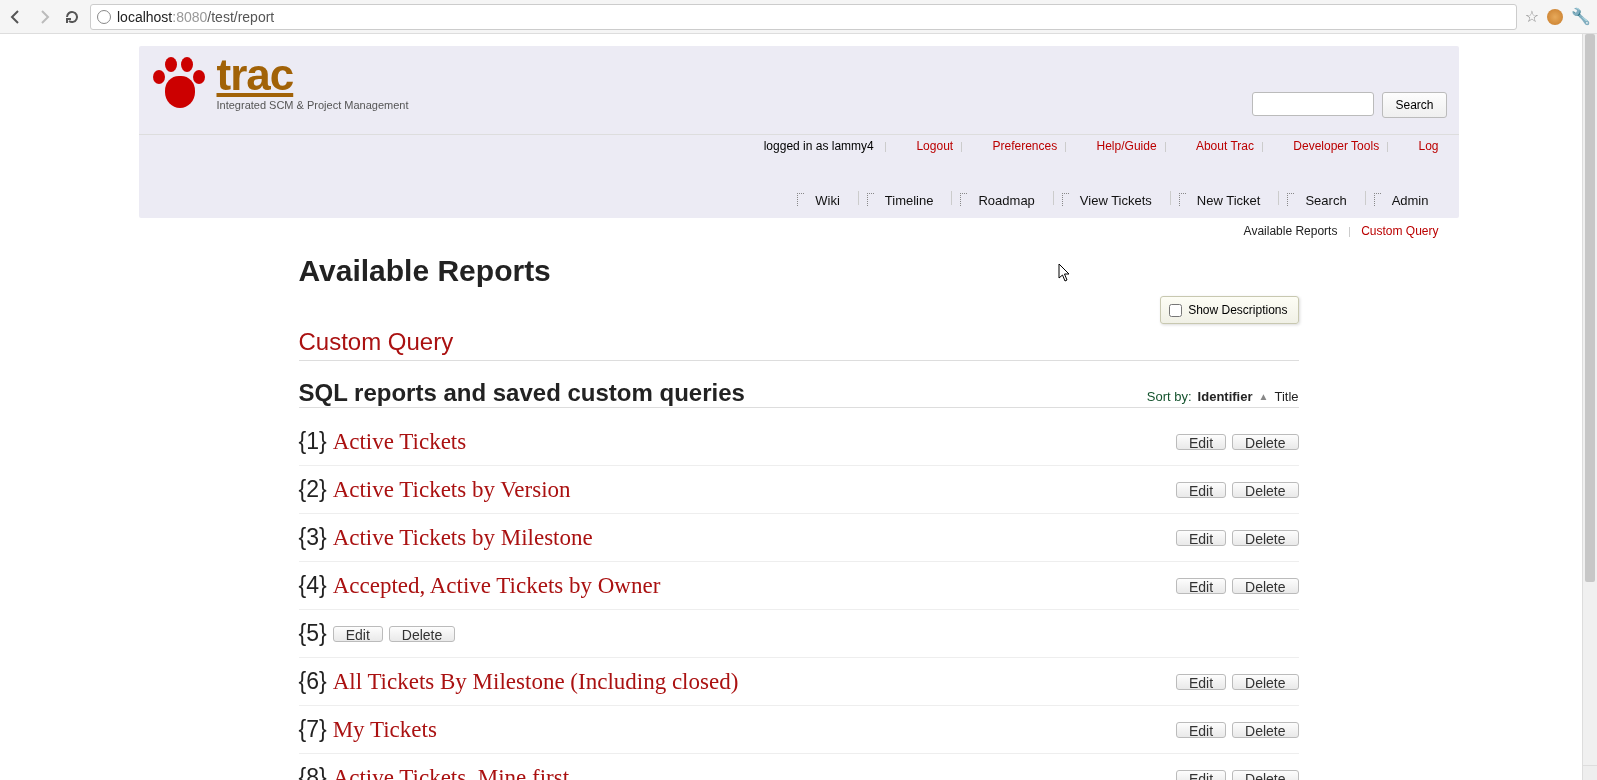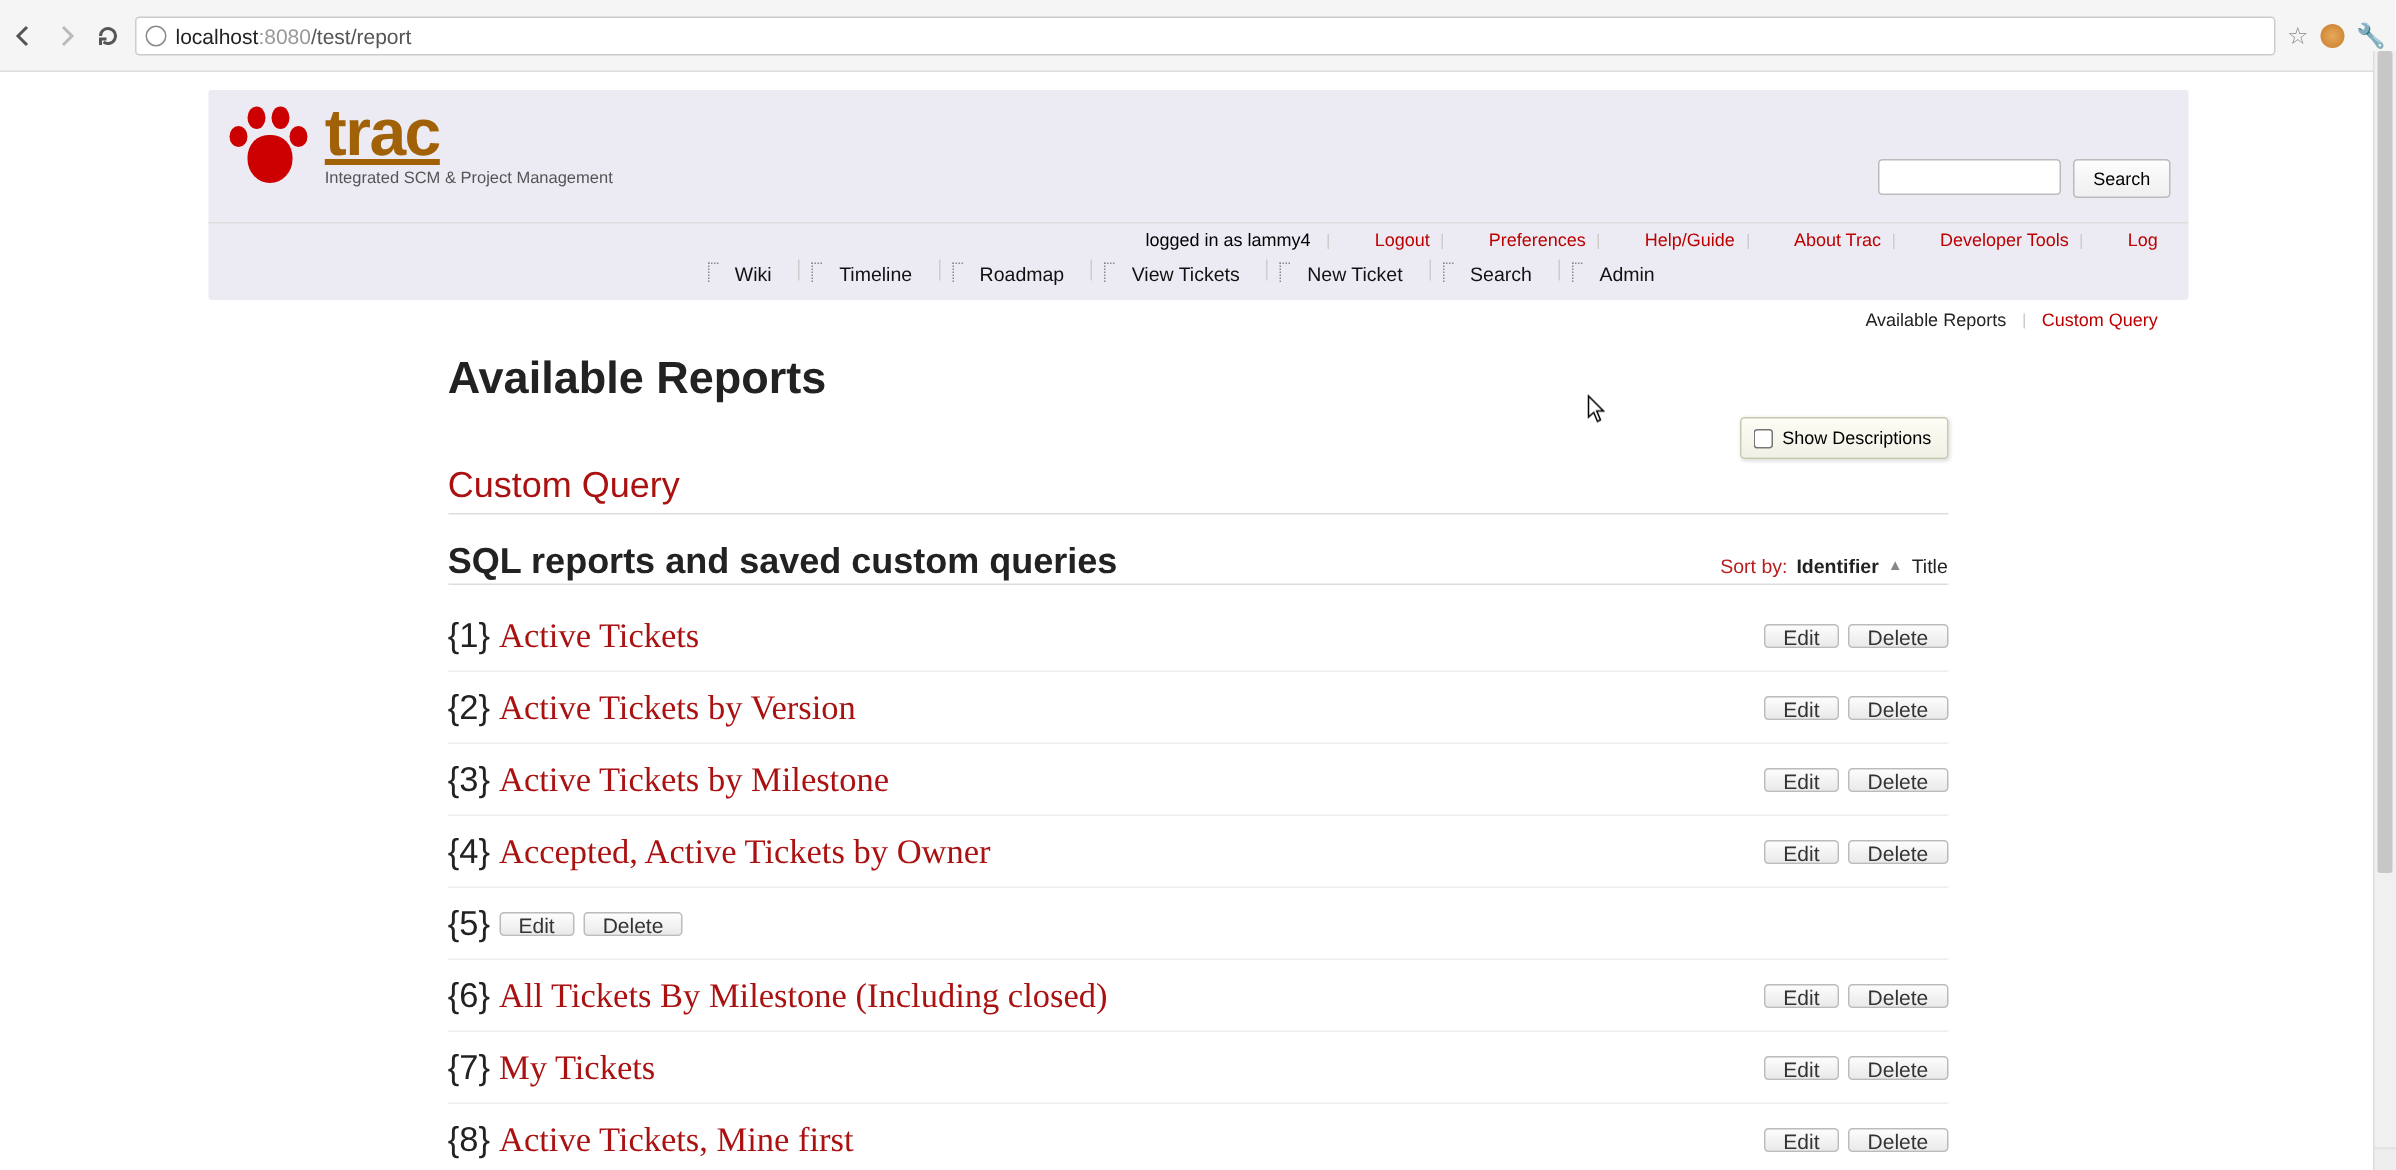--- a/index.html
+++ b/index.html
@@ -6,21 +6,21 @@
   body {
     margin: 0;
     font-family: Arial, Verdana, sans-serif;
     font-size: 13px;
     background: #fff;
     color: #000;
   }
   .browser-bar {
     display: flex;
     align-items: center;
-    height: 48px;
+    height: 34px;
     padding: 0 6px;
     border-bottom: 1px solid #ddd;
     gap: 8px;
     background: #f5f5f5;
   }
   .nav-btn {
     width: 20px; height: 20px;
     display: flex; align-items: center; justify-content: center;
     color: #444;
     cursor: pointer;
@@ -106,23 +106,24 @@
     text-align: right;
     padding: 4px 12px 0 0;
     font-size: 12px;
   }
   .metanav span, .metanav a {
     padding: 0 8px;
   }
   .metanav a { color: #b00; text-decoration: none; margin-left: 19px; }
   .metanav .sep { display:inline-block; width:0; border-right:1px solid #ccc; height:10px; vertical-align:middle; padding:0;}
   .mainnav {
-    display: flex; justify-content: center;
+    display: flex; justify-content: flex-end;
     padding: 6px 12px 8px 0; gap: 0;
     font-size: 13px;
+    margin-top: 32px;
   }
   .mainnav .item {
     position: relative;
     padding: 2px 18px 2px 26px;
     color: #111;
     text-decoration: none;
   }
   .mainnav .item::before {
     content: ''; position: absolute; left: 8px; top: 2px;
     width: 6px; height: 12px; border-left: 1px dotted #888; border-top: 1px dotted #888;
@@ -163,21 +164,21 @@
     border-bottom: 1px solid #ddd; padding-bottom: 4px; margin: 28px 0 18px 0;
   }
   .sql-head-row { display: flex; align-items: baseline; border-bottom: 1px solid #ddd; padding-bottom: 0; margin-bottom: 10px; gap: 32px;}
   h2.sql-reports {
     font-size: 24px; font-weight: 600; color: #222; margin: 0; flex: 1;
   }
   .sort-by {
     font-size: 13px; color: #222;
     display: flex; align-items: center; gap: 6px;
   }
-  .sort-by .label { color: #b91c1c; }
+  .sort-by .label { color: #14532d; }
   .sort-by .identifier { font-weight: bold; }
   .sort-by .tri { font-size: 10px; color: #888; }
   .sort-by .title-link { color: #222; cursor: pointer; }
 
   .report-row {
     display: flex; align-items: center;
     border-bottom: 1px solid #eee;
     padding: 10px 0;
   }
   .report-row .num {

